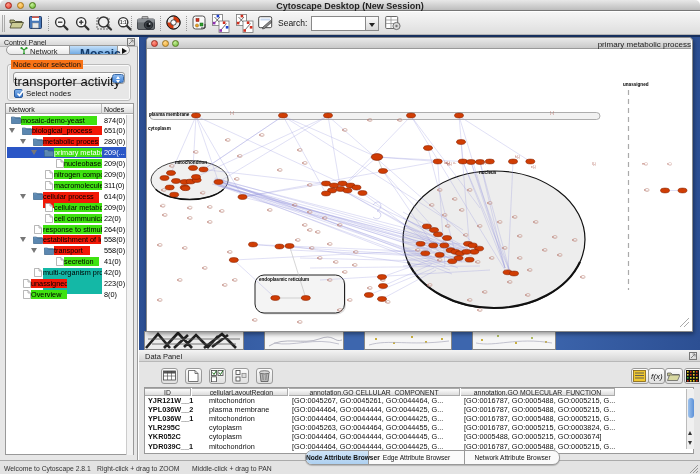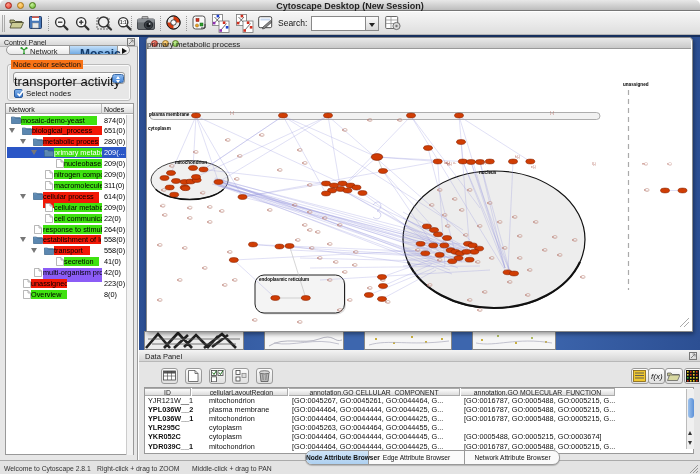--- a/index.html
+++ b/index.html
@@ -255,21 +255,21 @@
 <svg style="position:absolute;left:50px;top:256.2px" width="8" height="9" viewBox="0 0 8 9">
             <path d="M0.5 0.5 L5 0.5 L7.5 3 L7.5 8.5 L0.5 8.5 Z" fill="#fff" stroke="#999" stroke-width="0.7"></path>
             <path d="M5 0.5 L5 3 L7.5 3" fill="none" stroke="#999" stroke-width="0.7"></path>
           </svg>
 <div style="position:absolute;left:58px;top:256.2px;width:35px;height:9px;background:#3fe210;overflow:hidden;font-size:7.3px;line-height:9px;color:#000;white-space:nowrap">secretion</div>
 <div style="position:absolute;left:98px;top:256.2px;font-size:7.3px;line-height:9px;color:#000">41(0)</div>
 <svg style="position:absolute;left:28px;top:267.1px" width="8" height="9" viewBox="0 0 8 9">
             <path d="M0.5 0.5 L5 0.5 L7.5 3 L7.5 8.5 L0.5 8.5 Z" fill="#fff" stroke="#999" stroke-width="0.7"></path>
             <path d="M5 0.5 L5 3 L7.5 3" fill="none" stroke="#999" stroke-width="0.7"></path>
           </svg>
-<div style="position:absolute;left:37px;top:267.1px;width:59px;height:14px;background:#8b5cf6;overflow:hidden;font-size:7.3px;line-height:9px;color:#000;white-space:nowrap">multi-organism pro</div>
+<div style="position:absolute;left:37px;top:267.1px;width:59px;height:26px;background:#14b8a6;overflow:hidden;font-size:7.3px;line-height:9px;color:#000;white-space:nowrap">multi-organism pro</div>
 <div style="position:absolute;left:98px;top:267.1px;font-size:7.3px;line-height:9px;color:#000">42(0)</div>
 <svg style="position:absolute;left:17px;top:278.0px" width="8" height="9" viewBox="0 0 8 9">
             <path d="M0.5 0.5 L5 0.5 L7.5 3 L7.5 8.5 L0.5 8.5 Z" fill="#fff" stroke="#999" stroke-width="0.7"></path>
             <path d="M5 0.5 L5 3 L7.5 3" fill="none" stroke="#999" stroke-width="0.7"></path>
           </svg>
 <div style="position:absolute;left:25px;top:278.0px;width:36px;height:9px;background:#f21807;overflow:hidden;font-size:7.3px;line-height:9px;color:#000;white-space:nowrap">unassigned</div>
 <div style="position:absolute;left:98px;top:278.0px;font-size:7.3px;line-height:9px;color:#000">223(0)</div>
 <svg style="position:absolute;left:17px;top:288.9px" width="8" height="9" viewBox="0 0 8 9">
             <path d="M0.5 0.5 L5 0.5 L7.5 3 L7.5 8.5 L0.5 8.5 Z" fill="#fff" stroke="#999" stroke-width="0.7"></path>
             <path d="M5 0.5 L5 3 L7.5 3" fill="none" stroke="#999" stroke-width="0.7"></path>
@@ -311,21 +311,21 @@
     <circle cx="60" cy="7" r="1" fill="#9a3"></circle>
       <circle cx="74" cy="11" r="1" fill="#b90"></circle>
     <path d="M4 12 C24 16 44 6 80 12" stroke="#aab" stroke-width="0.7" fill="none"></path>
   </svg>
 
   <div class="abs" style="left:7px;top:0px;width:547px;height:295px;background:#fff;border:1.5px solid #8a8a8a;border-radius:4px 4px 0 0;box-shadow:1px 2px 4px rgba(0,0,0,0.4)">
     <div class="abs" style="left:0;top:0;width:544px;height:11px;background:linear-gradient(#e9e9e9,#c9c9c9);border-bottom:1px solid #999;border-radius:3px 3px 0 0">
       <div class="abs" style="left:4px;top:2px;width:7px;height:7px;border-radius:50%;background:radial-gradient(circle at 35% 30%,#ff9a8a,#e93e2e);border:0.5px solid #993025"></div>
       <div class="abs" style="left:14.5px;top:2px;width:7px;height:7px;border-radius:50%;background:radial-gradient(circle at 35% 30%,#ffd98a,#f0a72e);border:0.5px solid #997425"></div>
       <div class="abs" style="left:25px;top:2px;width:7px;height:7px;border-radius:50%;background:radial-gradient(circle at 35% 30%,#c8f09a,#66b82e);border:0.5px solid #5a7a25"></div>
-      <div class="abs" style="left:0;top:1.5px;width:544px;text-align:left;font-size:8px;color:#222">primary metabolic process</div>
+      <div class="abs" style="left:0;top:1.5px;width:544px;text-align:right;font-size:8px;color:#222">primary metabolic process</div>
     </div>
     <div class="abs" style="left:-0.5px;top:9.5px;width:544px;height:282px;overflow:hidden">
 <svg width="543" height="280" viewBox="0 0 543 280" style="position:absolute;left:0;top:0">
 <ellipse cx="347" cy="191.5" rx="91" ry="68.5" fill="#ededed" stroke="#111" stroke-width="1.2"></ellipse>
 <path d="M 261 213.9 A 91 68.5 0 0 0 433 213.9" fill="none" stroke="#111" stroke-width="2.2"></path>
 <ellipse cx="42.599999999999994" cy="132" rx="38.6" ry="19.5" fill="#f0f0f0" stroke="#111" stroke-width="0.8"></ellipse>
 <path d="M 8.599999999999994 141.2 A 38.6 19.5 0 0 0 76.6 141.2" fill="none" stroke="#111" stroke-width="1.4"></path>
 <rect x="3" y="64.5" width="450" height="7" rx="3.5" fill="#f2f2f2" stroke="#999" stroke-width="0.8"></rect>
 <rect x="109.5" y="228.5" width="89.5" height="38" rx="9" fill="#00000022"></rect>
 <rect x="108" y="227" width="89.5" height="38" rx="9" fill="#f4f4f4" stroke="#222" stroke-width="1"></rect>
@@ -787,35 +787,36 @@
         <rect x="10" y="4" width="1.6" height="1.6" fill="#c83010"></rect>
         <rect x="10" y="7" width="1.6" height="1.6" fill="#e8d020"></rect>
         <rect x="10" y="10" width="1.6" height="1.6" fill="#c83010"></rect>
       </svg>
   </div>
   <div class="abs" style="left:5px;top:37px;width:550px;height:67px;background:#fff;border:1px solid #999">
 <div style="position:absolute;left:0px;top:0;width:46px;height:8px;background:linear-gradient(#fdfdfd,#dcdcdc);border:1px solid #aaa;border-width:1px 1px 1px 0;font-size:6.8px;line-height:8px;text-align:center;color:#222;overflow:hidden">ID</div>
 <div style="position:absolute;left:47px;top:0;width:96px;height:8px;background:linear-gradient(#fdfdfd,#dcdcdc);border:1px solid #aaa;border-width:1px 1px 1px 0;font-size:6.8px;line-height:8px;text-align:center;color:#222;overflow:hidden">_cellularLayoutRegion</div>
 <div style="position:absolute;left:144px;top:0;width:171px;height:8px;background:linear-gradient(#fdfdfd,#dcdcdc);border:1px solid #aaa;border-width:1px 1px 1px 0;font-size:6.8px;line-height:8px;text-align:center;color:#222;overflow:hidden">annotation.GO CELLULAR_COMPONENT</div>
 <div style="position:absolute;left:316px;top:0;width:154px;height:8px;background:linear-gradient(#fdfdfd,#dcdcdc);border:1px solid #aaa;border-width:1px 1px 1px 0;font-size:6.8px;line-height:8px;text-align:center;color:#222;overflow:hidden">annotation.GO MOLECULAR_FUNCTION</div>
-<div style="position:absolute;left:3px;top:8.0px;font-size:7.3px;font-weight:normal;line-height:9.1px;color:#111">YJR121W__1</div>
+<div style="position:absolute;left:3px;top:8.0px;font-size:7.3px;font-weight:bold;line-height:9.1px;color:#111">YJR121W__1</div>
 <div style="position:absolute;left:64px;top:8.0px;font-size:7.3px;line-height:9.1px;color:#111">mitochondrion</div>
 <div style="position:absolute;left:147px;top:8.0px;font-size:7.3px;line-height:9.1px;color:#111;white-space:nowrap">[GO:0045267, GO:0045261, GO:0044464, G...</div>
 <div style="position:absolute;left:319px;top:8.0px;font-size:7.3px;line-height:9.1px;color:#111;white-space:nowrap">[GO:0016787, GO:0005488, GO:0005215, G...</div>
 <div style="position:absolute;left:3px;top:17.1px;font-size:7.3px;font-weight:bold;line-height:9.1px;color:#111">YPL036W__2</div>
 <div style="position:absolute;left:64px;top:17.1px;font-size:7.3px;line-height:9.1px;color:#111">plasma membrane</div>
 <div style="position:absolute;left:147px;top:17.1px;font-size:7.3px;line-height:9.1px;color:#111;white-space:nowrap">[GO:0044464, GO:0044444, GO:0044425, G...</div>
 <div style="position:absolute;left:319px;top:17.1px;font-size:7.3px;line-height:9.1px;color:#111;white-space:nowrap">[GO:0016787, GO:0005488, GO:0005215, G...</div>
 <div style="position:absolute;left:3px;top:26.2px;font-size:7.3px;font-weight:bold;line-height:9.1px;color:#111">YPL036W__1</div>
 <div style="position:absolute;left:64px;top:26.2px;font-size:7.3px;line-height:9.1px;color:#111">mitochondrion</div>
 <div style="position:absolute;left:147px;top:26.2px;font-size:7.3px;line-height:9.1px;color:#111;white-space:nowrap">[GO:0044464, GO:0044444, GO:0044425, G...</div>
 <div style="position:absolute;left:319px;top:26.2px;font-size:7.3px;line-height:9.1px;color:#111;white-space:nowrap">[GO:0016787, GO:0005488, GO:0005215, G...</div>
 <div style="position:absolute;left:3px;top:35.3px;font-size:7.3px;font-weight:bold;line-height:9.1px;color:#111">YLR295C</div>
 <div style="position:absolute;left:64px;top:35.3px;font-size:7.3px;line-height:9.1px;color:#111">cytoplasm</div>
 <div style="position:absolute;left:147px;top:35.3px;font-size:7.3px;line-height:9.1px;color:#111;white-space:nowrap">[GO:0045263, GO:0044464, GO:0044455, G...</div>
+<div style="position:absolute;left:319px;top:35.3px;font-size:7.3px;line-height:9.1px;color:#111;white-space:nowrap">[GO:0016787, GO:0005215, GO:0003824, G...</div>
 <div style="position:absolute;left:3px;top:44.4px;font-size:7.3px;font-weight:bold;line-height:9.1px;color:#111">YKR052C</div>
 <div style="position:absolute;left:64px;top:44.4px;font-size:7.3px;line-height:9.1px;color:#111">cytoplasm</div>
 <div style="position:absolute;left:147px;top:44.4px;font-size:7.3px;line-height:9.1px;color:#111;white-space:nowrap">[GO:0044464, GO:0044444, GO:0044445, G...</div>
 <div style="position:absolute;left:319px;top:44.4px;font-size:7.3px;line-height:9.1px;color:#111;white-space:nowrap">[GO:0005488, GO:0005215, GO:0003674]</div>
 <div style="position:absolute;left:3px;top:53.5px;font-size:7.3px;font-weight:bold;line-height:9.1px;color:#111">YDR039C__1</div>
 <div style="position:absolute;left:64px;top:53.5px;font-size:7.3px;line-height:9.1px;color:#111">mitochondrion</div>
 <div style="position:absolute;left:147px;top:53.5px;font-size:7.3px;line-height:9.1px;color:#111;white-space:nowrap">[GO:0044464, GO:0044444, GO:0044425, G...</div>
 <div style="position:absolute;left:319px;top:53.5px;font-size:7.3px;line-height:9.1px;color:#111;white-space:nowrap">[GO:0016787, GO:0005488, GO:0005215, G...</div>
     <div class="abs" style="left:541px;top:1px;width:8px;height:60px;background:#f0f0f0;border-left:1px solid #bbb">
       <div class="abs" style="left:0.5px;top:9px;width:6px;height:20px;background:linear-gradient(90deg,#9ec2ec,#5a90d8);border-radius:3px"></div>

